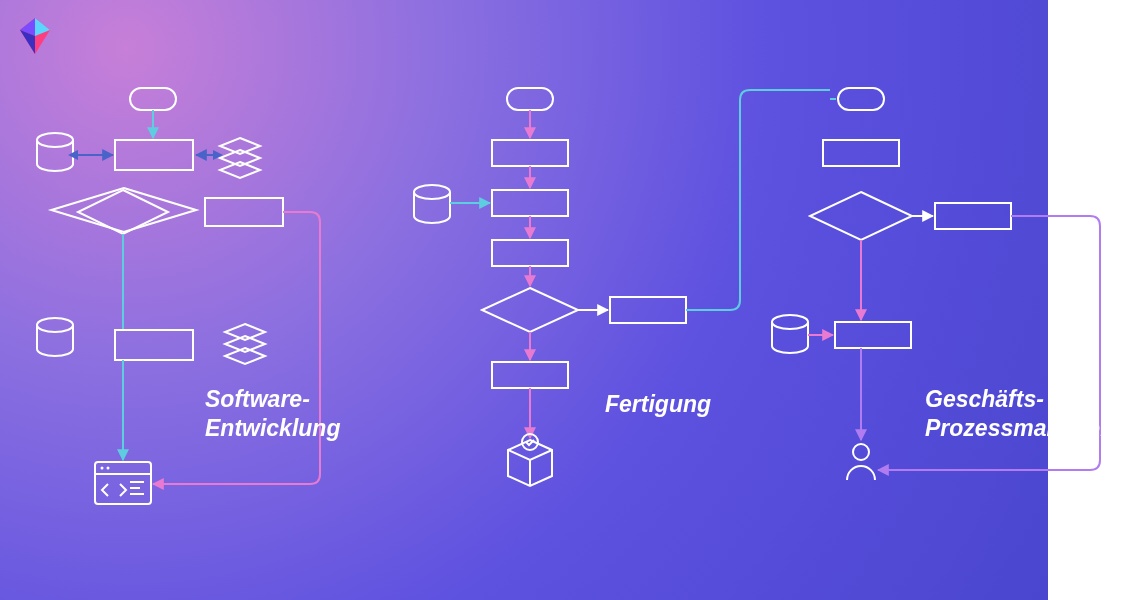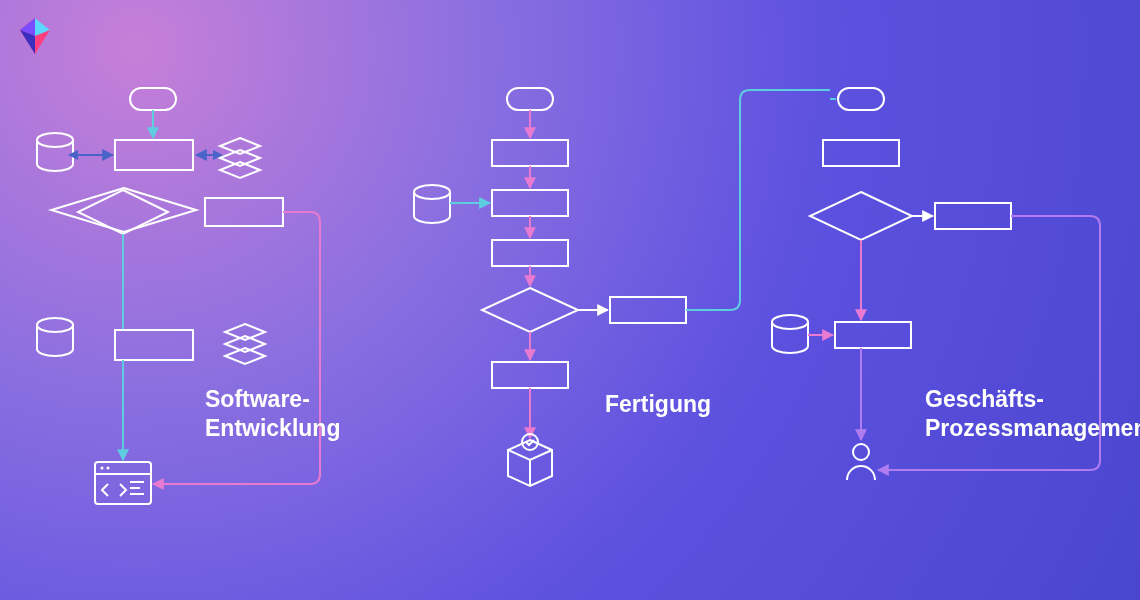--- a/index.html
+++ b/index.html
@@ -4,24 +4,25 @@
 <style>
   html, body {
     margin: 0;
     padding: 0;
     width: 1140px;
     height: 600px;
     overflow: hidden;
     font-family: "Segoe UI", Arial, sans-serif;
   }
   .canvas {
-    width: 1140px;
+    width: 1048px;
     height: 600px;
     background: radial-gradient(circle at 12% 8%, #c77fd8 0%, #8b6fe0 30%, #5d51e0 60%, #4a46cf 100%);
     position: relative;
+    font-style: italic;
   }
   .logo {
     position: absolute;
     left: 20px;
     top: 18px;
   }
   .diagram {
     position: absolute;
     left: 0;
     top: 0;

